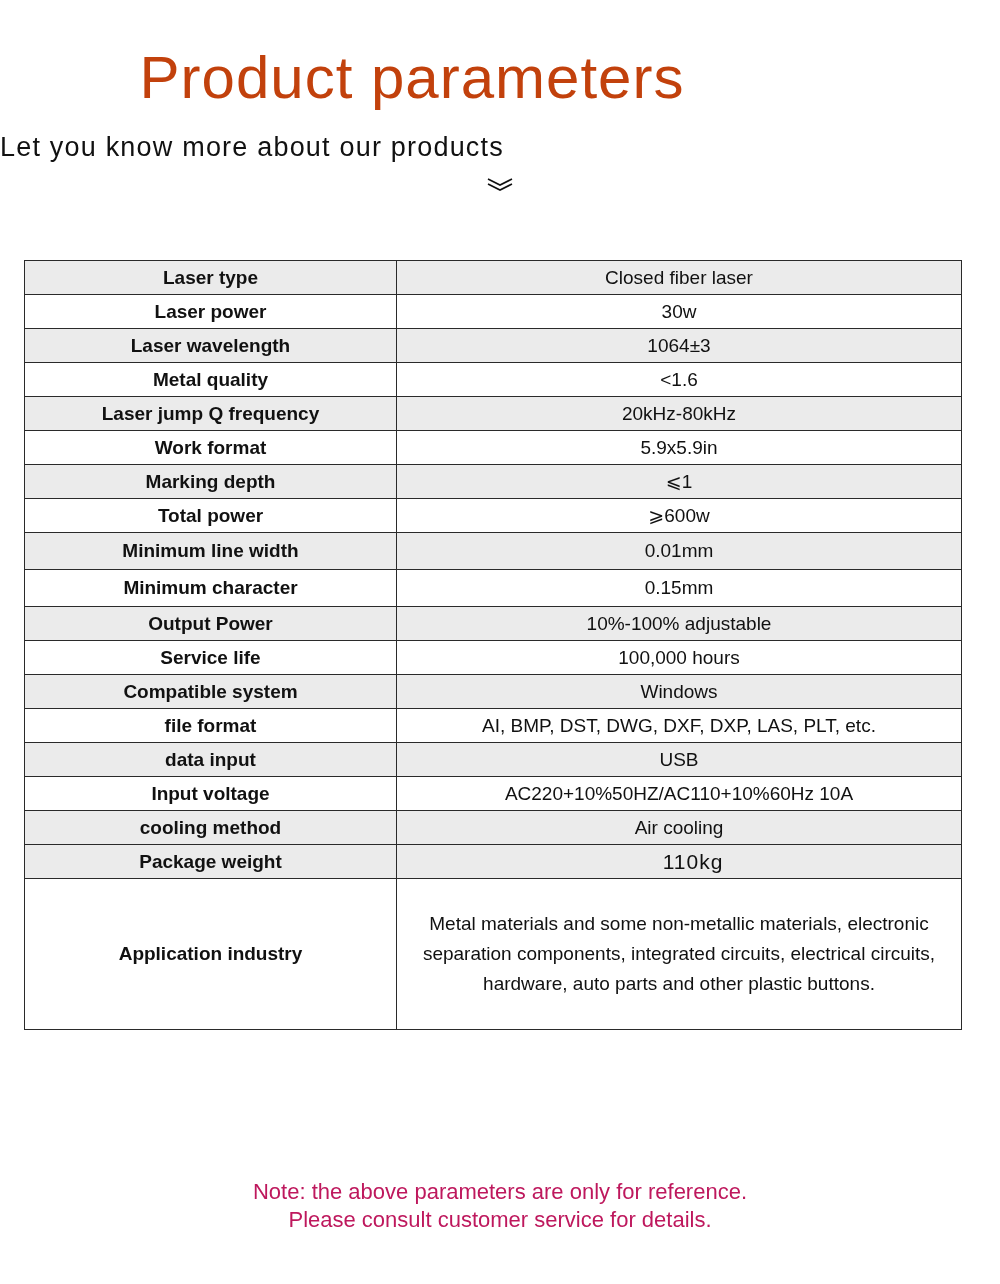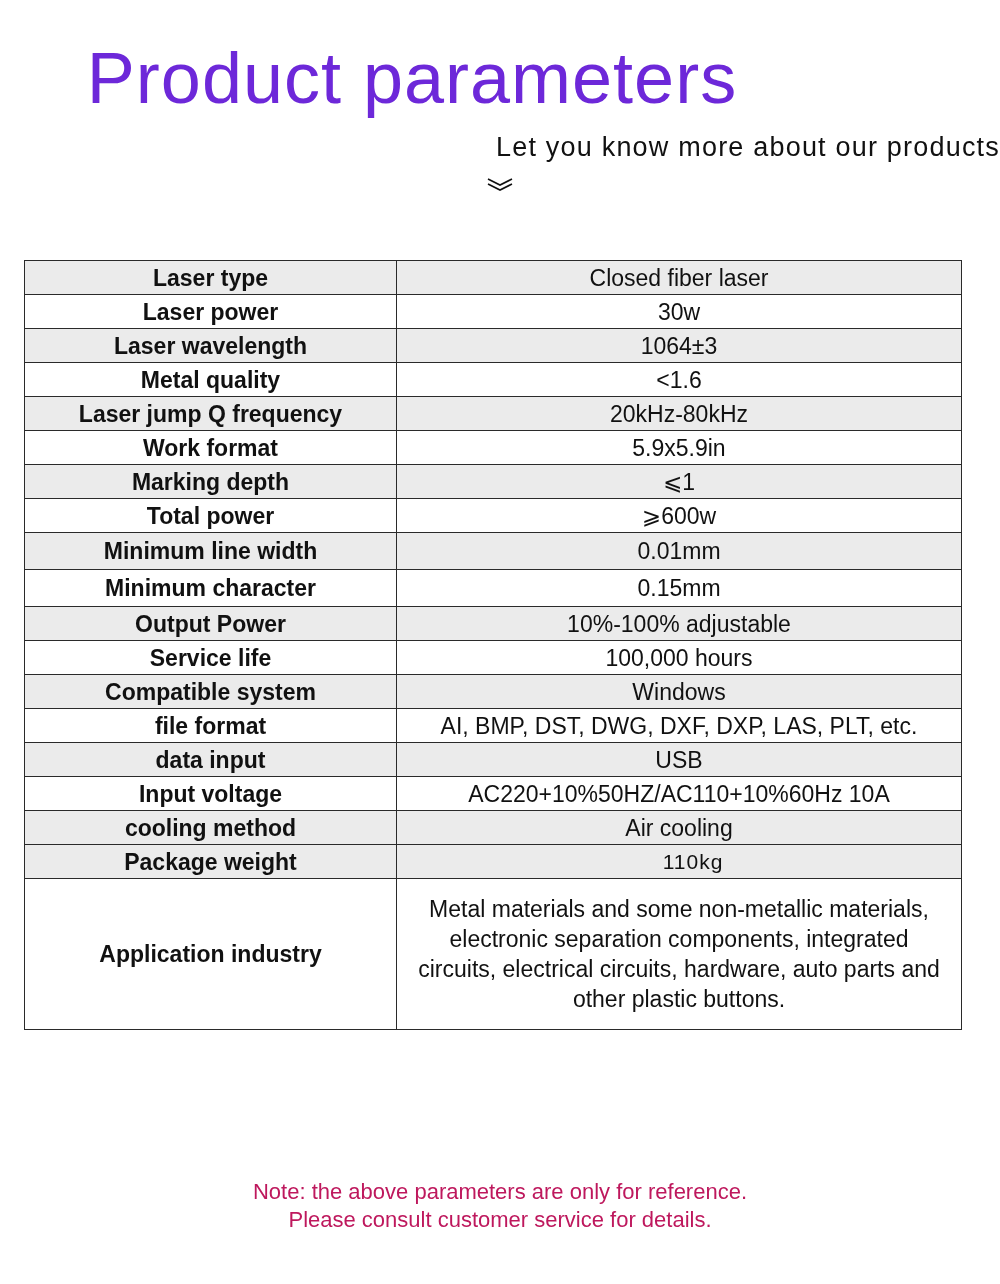--- a/index.html
+++ b/index.html
@@ -14,32 +14,32 @@
     overflow: hidden;
     font-family: "Liberation Sans", "DejaVu Sans", sans-serif;
     color: #111;
   }
   .title {
     position: absolute;
     top: 42px;
     left: 0;
     width: 824px;
     text-align: center;
-    font-size: 72px;
+    font-size: 60px;
     font-weight: 400;
     letter-spacing: 1px;
-    color: #6d28d9;
+    color: #c2410c;
     line-height: 72px;
   }
   .subtitle {
     position: absolute;
     top: 130px;
     left: 0;
     width: 1000px;
-    text-align: right;
+    text-align: left;
     font-size: 27px;
     letter-spacing: 1.2px;
     color: #111;
     line-height: 34px;
   }
   .chevron {
     position: absolute;
     top: 176px;
     left: 486px;
     width: 28px;
@@ -51,21 +51,21 @@
     left: 24px;
     width: 938px;
     border-collapse: collapse;
     table-layout: fixed;
   }
   table.params td {
     border: 1px solid #2a2a2a;
     text-align: center;
     vertical-align: middle;
     padding: 0 6px;
-    font-size: 23px;
+    font-size: 19px;
     height: 33px;
     line-height: 22px;
     color: #111;
   }
   table.params td.label {
     width: 359px;
     font-weight: 700;
   }
   table.params tr.shade td {
     background: #ebebeb;

